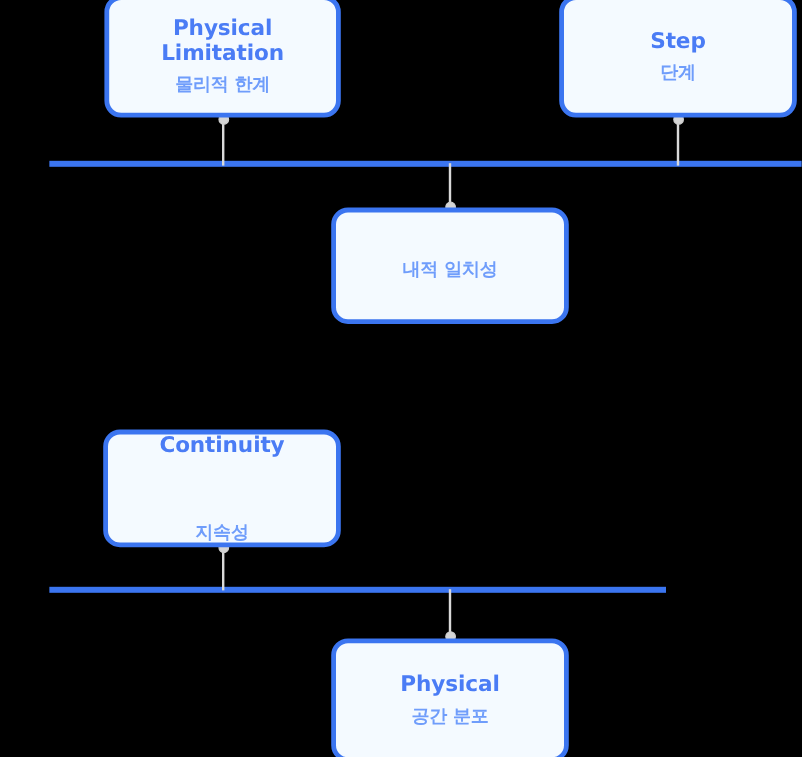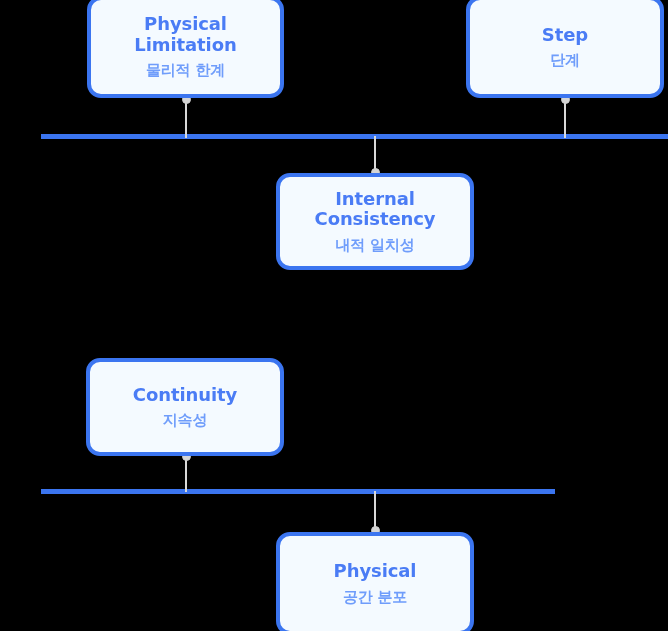--- a/index.html
+++ b/index.html
@@ -45,21 +45,21 @@
     font-size: 15px;
     font-weight: bold;
     margin-top: 7px;
     letter-spacing: -0.2px;
   }
 
   
   #node-physical-limitation { left: 46px;  top: -4px;  width: 197px; height: 102px; }
   #node-step                { left: 425px; top: -4px;  width: 198px; height: 102px; }
   #node-internal-consistency{ left: 235px; top: 173px; width: 198px; height: 97px; }
-  #node-continuity          { left: 45px;  top: 358px; width: 198px; height: 98px; }
+  #node-continuity          { left: 45px;  top: 358px; width: 198px; height: 98px; justify-content: space-between; }
   #node-spatial             { left: 235px; top: 532px; width: 198px; height: 103px; }
 
   
   .rail {
     position: absolute;
     height: 5px;
     background: #3b75f0;
   }
   #rail-upper { left: 0px; top: 134px; width: 668px; }
   #rail-lower { left: 0px; top: 489px; width: 514px; }
@@ -118,22 +118,20 @@
 Limitation</div>
     <div class="ko">물리적 한계</div>
   </div>
 
   <div class="node" id="node-step">
     <div class="en">Step</div>
     <div class="ko">단계</div>
   </div>
 
   <div class="node" id="node-internal-consistency">
-    <div class="en">Internal
-Consistency</div>
     <div class="ko">내적 일치성</div>
   </div>
 
   <div class="node" id="node-continuity">
     <div class="en">Continuity</div>
     <div class="ko">지속성</div>
   </div>
 
   <div class="node" id="node-spatial">
     <div class="en">Physical</div>

